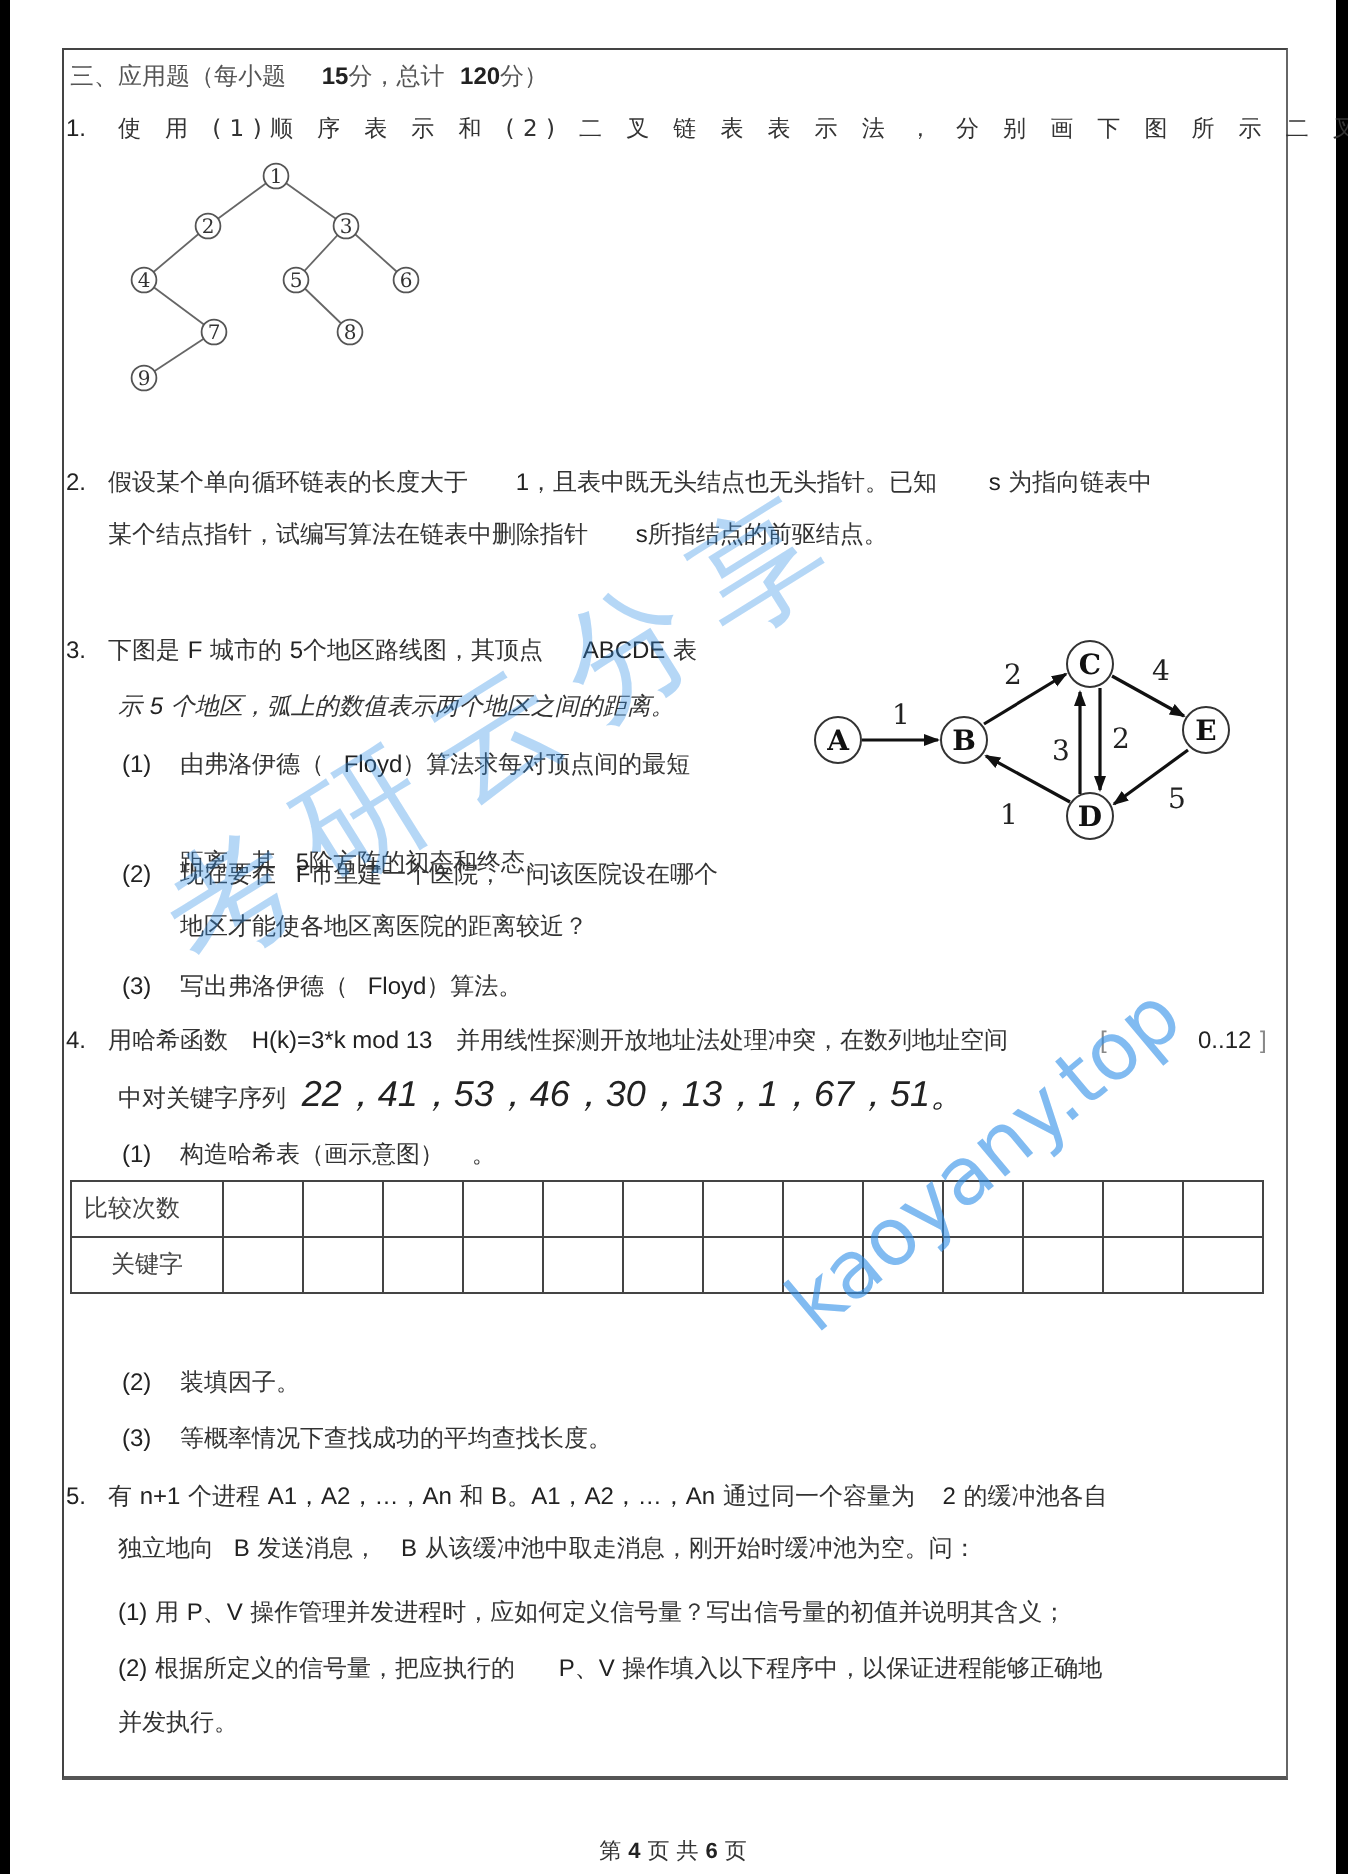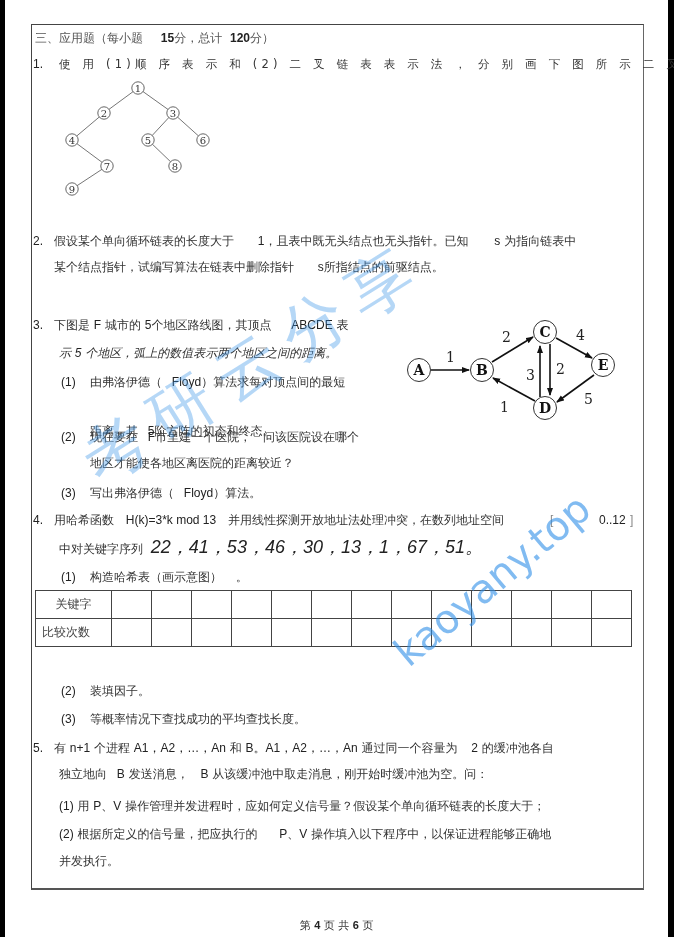--- a/index.html
+++ b/index.html
@@ -202,37 +202,37 @@
   </div>
   <div class="t n" style="left:56px;top:570px;">(1)</div>
   <div class="t" style="left:85px;top:570px;">
     <span>构造哈希表（画示意图）</span>
     <span style="margin-left:10px;">。</span>
   </div>
 
   <table class="hash">
     <tbody>
     <tr>
-      <td class="h c">关键字</td>
+      <td class="h">比较次数</td>
       <td class="v"></td>
       <td class="v"></td>
       <td class="v"></td>
       <td class="v"></td>
       <td class="v"></td>
       <td class="v"></td>
       <td class="v"></td>
       <td class="v"></td>
       <td class="v"></td>
       <td class="v"></td>
       <td class="v"></td>
       <td class="v"></td>
       <td class="v"></td>
     </tr>
     <tr>
-      <td class="h">比较次数</td>
+      <td class="h c">关键字</td>
       <td class="v"></td>
       <td class="v"></td>
       <td class="v"></td>
       <td class="v"></td>
       <td class="v"></td>
       <td class="v"></td>
       <td class="v"></td>
       <td class="v"></td>
       <td class="v"></td>
       <td class="v"></td>
@@ -264,21 +264,21 @@
     <span>独立地向</span>
     <span class="n" style="margin-left:6px;">B</span>
     <span>发送消息，</span>
     <span class="n" style="margin-left:8px;">B</span>
     <span>从该缓冲池中取走消息，刚开始时缓冲池为空。问：</span>
   </div>
   <div class="t" style="left:54px;top:799px;">
     <span class="n">(1)</span>
     <span>用</span>
     <span class="n">P、V</span>
-    <span>操作管理并发进程时，应如何定义信号量？假设某个单向循环链表的长度大于；</span>
+    <span>操作管理并发进程时，应如何定义信号量？写出信号量的初值并说明其含义；</span>
   </div>
   <div class="t" style="left:54px;top:827px;">
     <span class="n">(2)</span>
     <span>根据所定义的信号量，把应执行的</span>
     <span class="n" style="margin-left:18px;">P、V</span>
     <span>操作填入以下程序中，以保证进程能够正确地</span>
   </div>
   <div class="t" style="left:54px;top:854px;">并发执行。</div>
 
   <div class="wm" style="left:60px;top:430px;font-size:64px;transform:rotate(-32deg);transform-origin:left top;letter-spacing:14px;opacity:0.35;">考研云分享</div>

